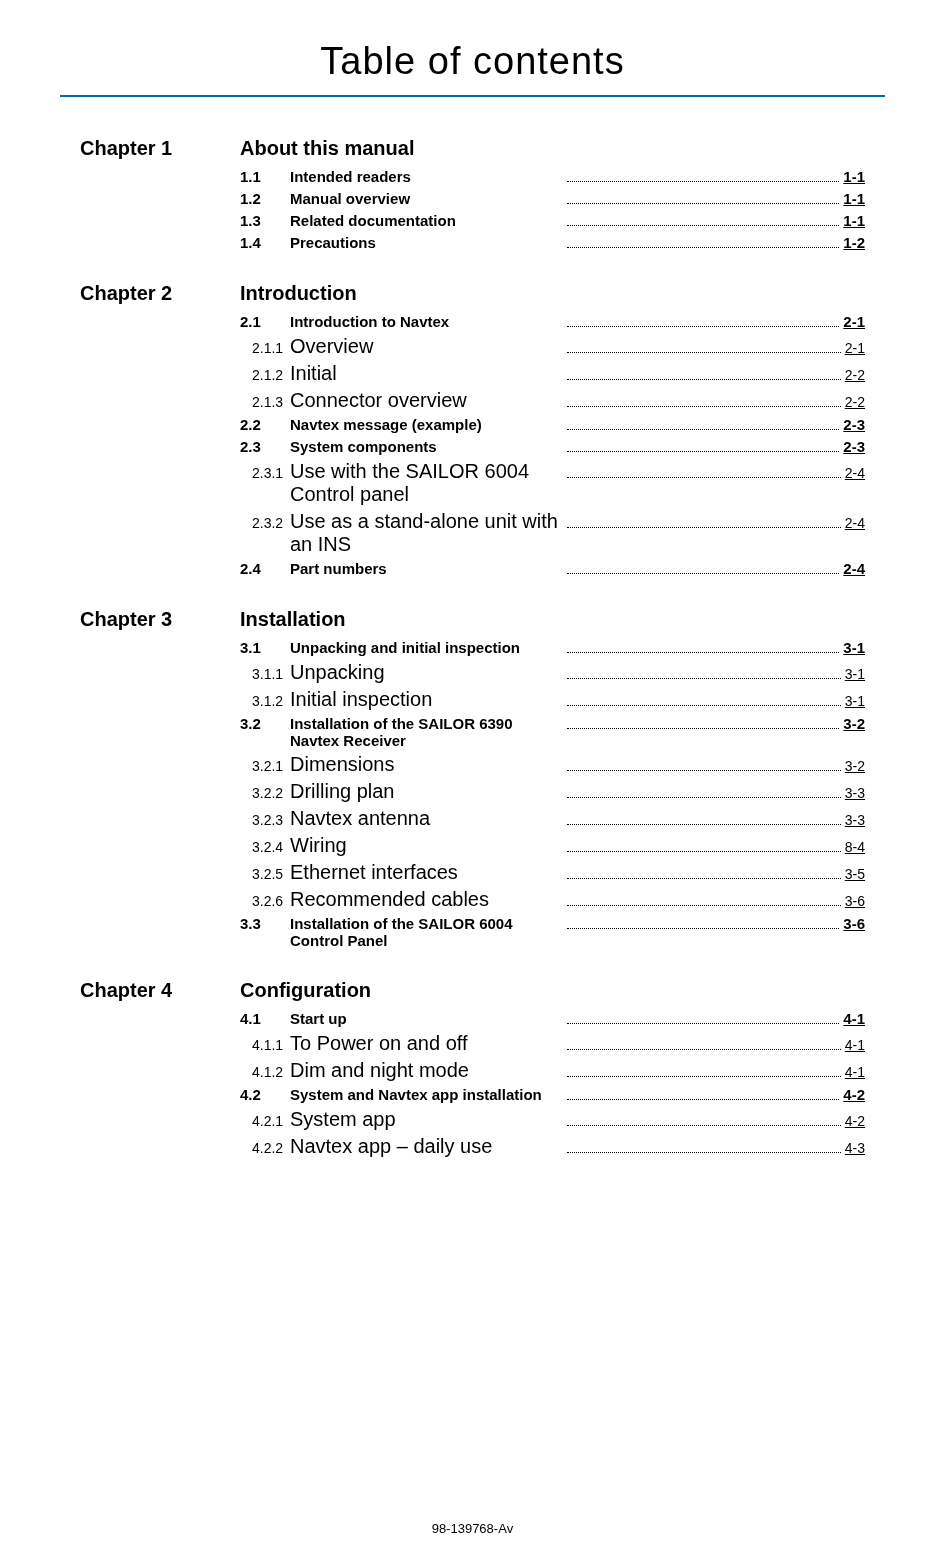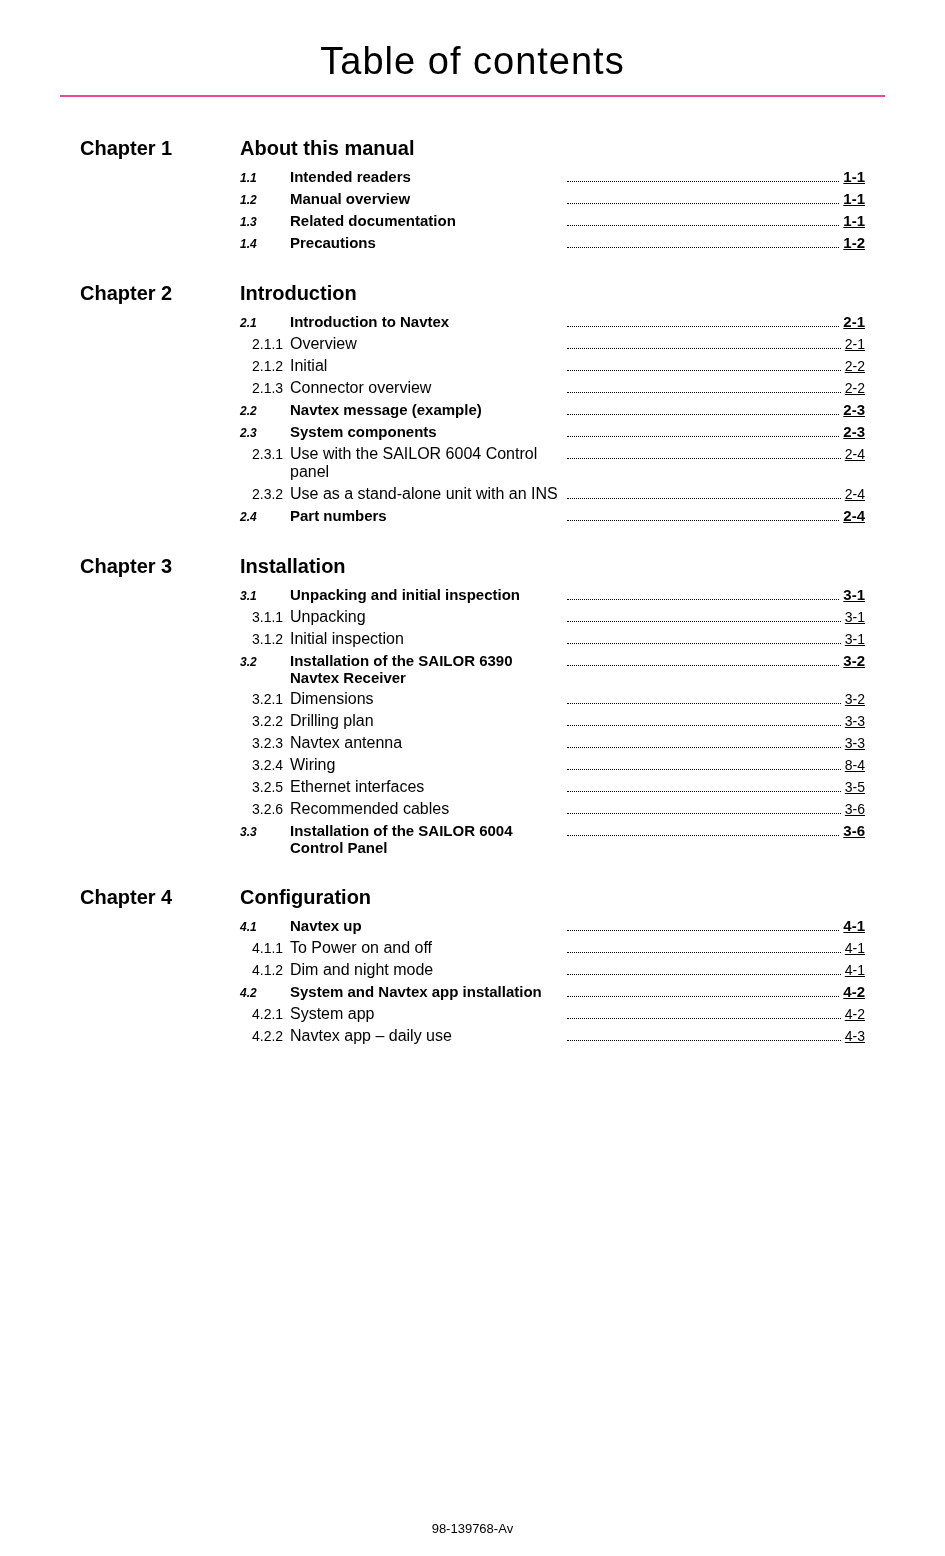--- a/index.html
+++ b/index.html
@@ -17,21 +17,21 @@
       position: relative;
     }
 
     .page-container {
       padding: 40px 60px 60px 60px;
     }
 
     .title-section {
       text-align: center;
       padding-bottom: 12px;
-      border-bottom: 2px solid #ec4899;
+      border-bottom: 2px solid #0369a1;
       margin-bottom: 40px;
     }
 
     .page-title {
       font-size: 38px;
       font-weight: normal;
       letter-spacing: 1px;
     }
 
     .toc-body {
@@ -72,27 +72,26 @@
     }
 
     .entry-number {
       width: 50px;
       flex-shrink: 0;
       font-size: 14px;
     }
 
     .entry-number.bold {
       font-weight: bold;
-      font-size: 12px;
-      font-style: italic;
+      font-size: 15px;
     }
 
     .entry-text {
       flex: 1;
-      font-size: 16px;
+      font-size: 20px;
     }
 
     .entry-text.bold {
       font-weight: bold;
       font-size: 15px;
     }
 
     .dots {
       flex: 1;
       border-bottom: 1px dotted #000;
@@ -307,21 +306,21 @@
         </div>
       </div>
       <div class="chapter-block">
         <div class="chapter-header">
           <span class="chapter-label">Chapter 4</span>
           <span class="chapter-title">Configuration</span>
         </div>
         <div class="entries-section">
           <div class="toc-entry">
             <span class="entry-number bold">4.1</span>
-            <span class="entry-text bold">Navtex up</span>
+            <span class="entry-text bold">Start up</span>
             <span class="dots"></span>
             <span class="entry-page bold">4-1</span>
           </div>
           <div class="toc-entry">
             <span class="entry-number" style="padding-left: 12px;">4.1.1</span>
             <span class="entry-text">To Power on and off</span>
             <span class="dots"></span>
             <span class="entry-page">4-1</span>
           </div>
           <div class="toc-entry">

